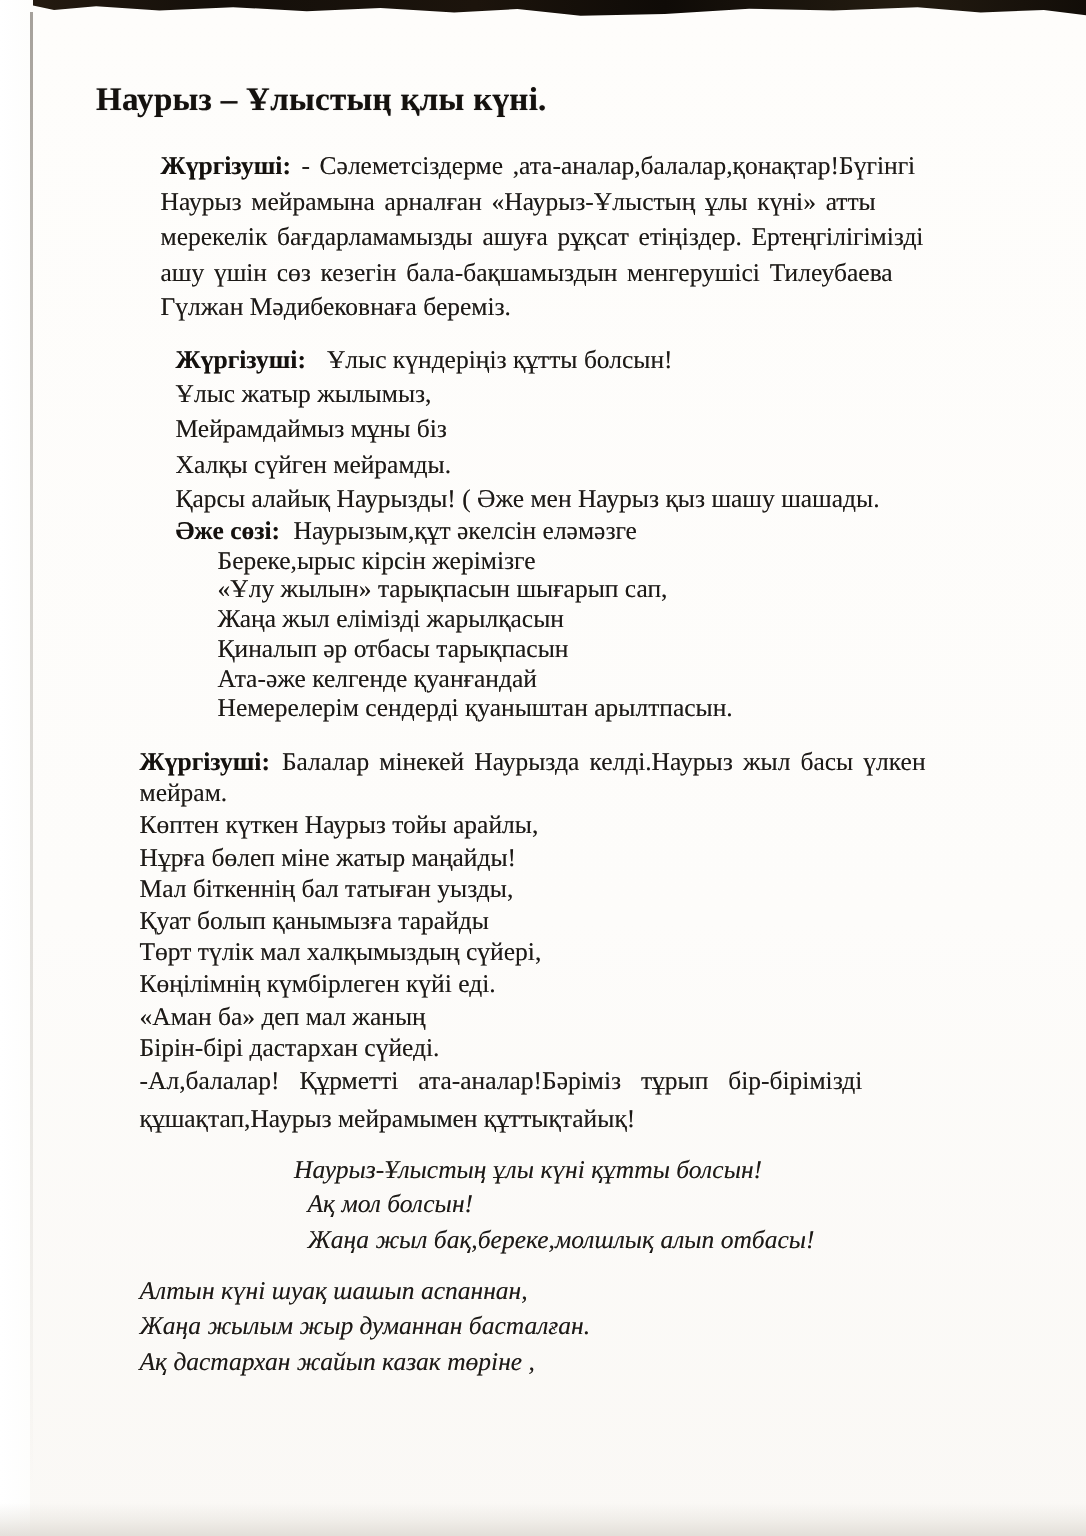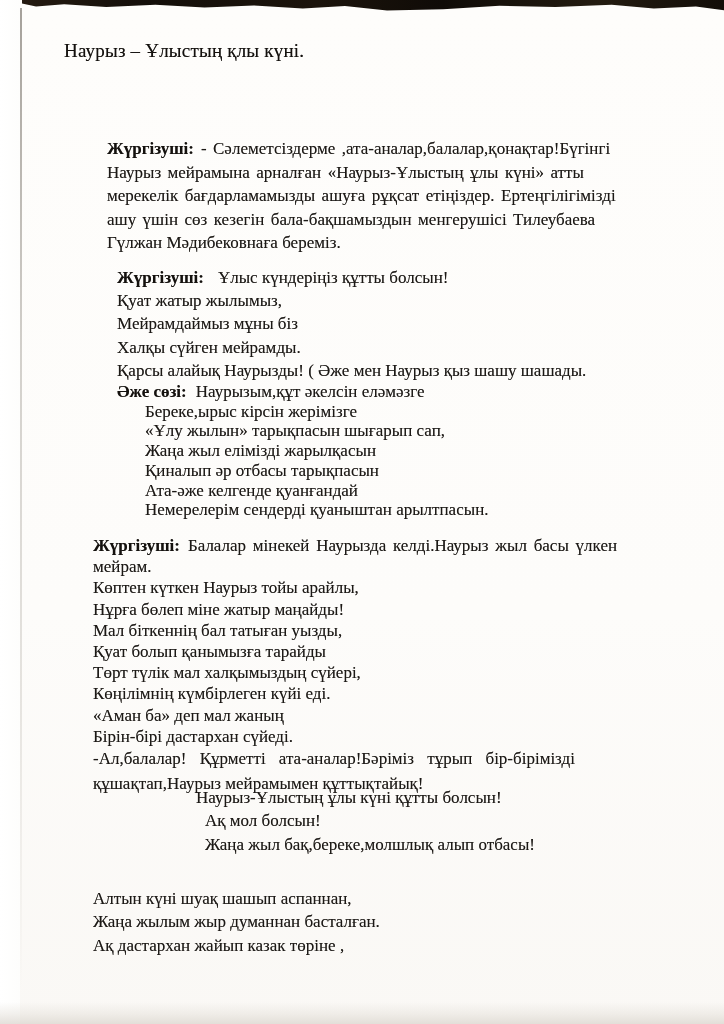--- a/index.html
+++ b/index.html
@@ -31,26 +31,26 @@
   .scan-left-margin{
     position:absolute;left:0;top:0;width:20px;height:1024px;
     background:linear-gradient(90deg,#ffffff 0%,#fdfdfc 100%);
   }
   .scan-bottom-band{
     position:absolute;left:0;right:0;bottom:0;height:22px;
     background:linear-gradient(180deg,rgba(228,224,218,0) 0%,rgba(226,222,215,.45) 55%,rgba(219,214,207,.75) 100%);
   }
   
   .doc-title{
-    position:absolute;left:64px;top:40px;
-    font-size:19px;font-weight:normal;color:#14110e;
+    position:absolute;left:64px;top:53px;
+    font-size:22px;font-weight:bold;color:#14110e;
     letter-spacing:.2px;white-space:pre;
     text-shadow:0 0 .5px rgba(0,0,0,.5);
   }
-  .section{position:absolute;margin-top:38px;}
+  .section{position:absolute;}
   .line{
     white-space:pre;
     font-size:17px;color:var(--ink);
     text-shadow:0 0 .4px rgba(20,16,12,.45);
   }
   .label{font-weight:bold;color:#14110e;}
   .sec-host-intro{left:107px;top:99px;}
   .sec-host-intro .line{line-height:23.5px;word-spacing:2.2px;}
   .sec-host-intro .line:last-child{word-spacing:normal;}
   .sec-host-intro .label{margin-right:7px;}
@@ -61,25 +61,25 @@
   .sec-grandma-speech .line{line-height:19.7px;}
   .sec-grandma-speech .label{margin-right:9px;}
   .sec-grandma-speech .line.indent{padding-left:28px;}
   .sec-host-speech{left:93px;top:497px;}
   .sec-host-speech .line{line-height:21.2px;}
   .sec-host-speech .line:first-child{word-spacing:2.5px;}
   .sec-host-speech .label{margin-right:8px;}
   .sec-hug-call{left:93px;top:709px;}
   .sec-hug-call .line{line-height:24.5px;}
   .sec-hug-call .line:first-child{word-spacing:9px;}
-  .sec-toast{left:196px;top:748px;}
+  .sec-toast{left:196px;top:768px;font-style:italic;}
   .sec-toast .line{line-height:23.3px;}
   .sec-toast .line.indent{padding-left:9px;}
   .sec-closing-poem{left:93px;top:849px;}
-  .sec-closing-poem .line{line-height:23.3px;}
+  .sec-closing-poem .line{line-height:23.3px;font-style:italic;}
 </style>
 </head>
 <body>
 
 <div class="page">
   <div class="scan-left-margin"></div>
   <div class="scan-top-bar"></div>
   <div class="scan-left-line"></div>
   <div class="scan-bottom-band"></div>
 
@@ -88,21 +88,21 @@
   <div id="sections">
       <div class="section sec-host-intro">
         <div class="line"><span class="label">Жүргізуші:</span>- Сәлеметсіздерме ,ата-аналар,балалар,қонақтар!Бүгінгі</div>
         <div class="line">Наурыз мейрамына арналған «Наурыз-Ұлыстың ұлы күні» атты</div>
         <div class="line">мерекелік бағдарламамызды ашуға рұқсат етіңіздер. Ертеңгілігімізді</div>
         <div class="line">ашу үшін сөз кезегін бала-бақшамыздын менгерушісі Тилеубаева</div>
         <div class="line">Гүлжан Мәдибековнаға береміз.</div>
       </div>
       <div class="section sec-host-greeting">
         <div class="line"><span class="label">Жүргізуші:</span>Ұлыс күндеріңіз құтты болсын!</div>
-        <div class="line">Қуат жатыр жылымыз,</div>
+        <div class="line">Ұлыс жатыр жылымыз,</div>
         <div class="line">Мейрамдаймыз мұны біз</div>
         <div class="line">Халқы сүйген мейрамды.</div>
         <div class="line">Қарсы алайық Наурызды! ( Әже мен Наурыз қыз шашу шашады.</div>
       </div>
       <div class="section sec-grandma-speech">
         <div class="line"><span class="label">Әже сөзі:</span>Наурызым,құт әкелсін еләмәзге</div>
         <div class="line indent">Береке,ырыс кірсін жерімізге</div>
         <div class="line indent">«Ұлу жылын» тарықпасын шығарып сап,</div>
         <div class="line indent">Жаңа жыл елімізді жарылқасын</div>
         <div class="line indent">Қиналып әр отбасы тарықпасын</div>

